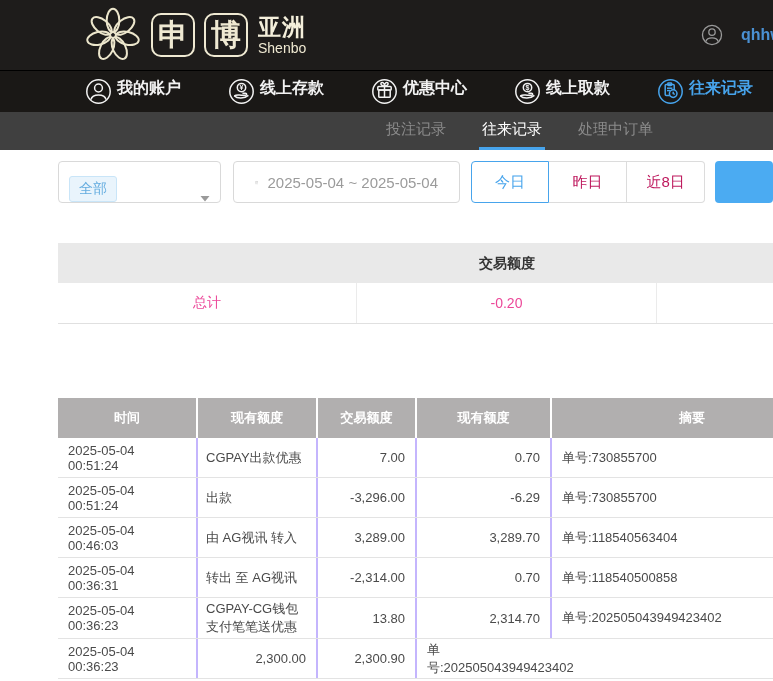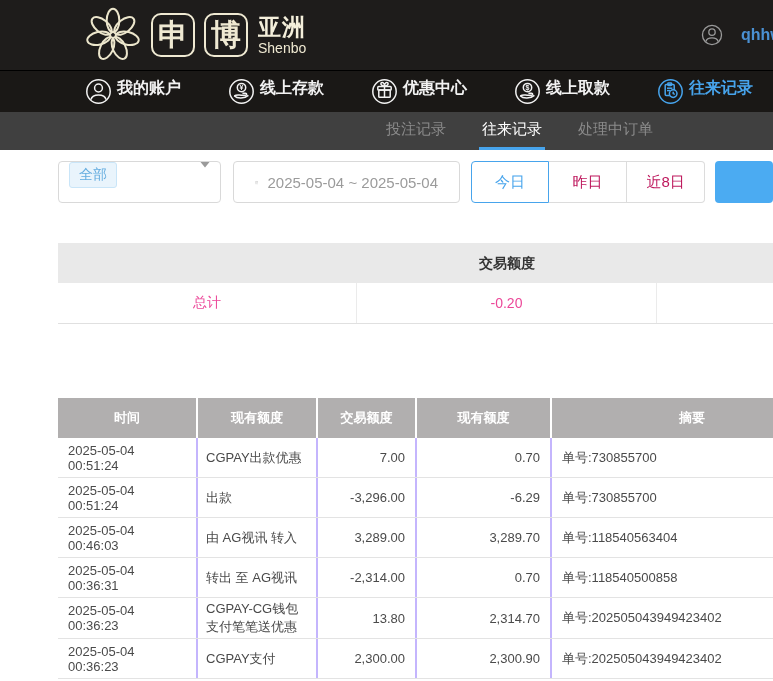--- a/index.html
+++ b/index.html
@@ -35,21 +35,21 @@
 
   
   .subnav{ height:38px; background:#404040; display:flex; padding-left:383px; gap:30px; }
   .subnav-tab{ font-size:15px; color:#8b8b8b; line-height:34px; height:38px; border-bottom:3px solid transparent; padding:0 3px; cursor:pointer; white-space:nowrap; }
   .subnav-tab.active{ color:#fff; border-bottom-color:#47a4ec; }
 
   
   .filter-bar{ display:flex; margin:11px 0 0 58px; height:42px; }
   .select-box{
     width:200px; border:1px solid #d9d9d9; border-radius:4px; background:#fff;
-    display:flex; align-items:flex-start; padding:0 10px; cursor:pointer;
+    display:flex; align-items:flex-end; padding:0 10px; cursor:pointer;
   }
   .tag{ background:#e9f4fc; border:1px solid #c9e5f8; border-radius:3px; color:#64acdf; font-size:14px; padding:3px 9px; }
   .caret{ margin-left:auto; }
   .date-box{
     width:227px; margin-left:12px; border:1px solid #d9d9d9; border-radius:4px; background:#fff;
     display:flex; align-items:center; padding:0 21px; gap:9px; color:#9b9b9b; font-size:15px; cursor:pointer; white-space:nowrap;
   }
   .quick-group{ display:flex; margin-left:11px; }
   .quick-btn{
     width:78px; display:flex; align-items:center; justify-content:center;
@@ -268,18 +268,17 @@
   </div>
   <div class="rt-row">
     <div class="rt-cell">2025-05-04 00:36:23</div>
     <div class="rt-cell type">CGPAY-CG钱包支付笔笔送优惠</div>
     <div class="rt-cell num">13.80</div>
     <div class="rt-cell num">2,314.70</div>
     <div class="rt-cell">单号:202505043949423402</div>
   </div>
   <div class="rt-row">
     <div class="rt-cell">2025-05-04 00:36:23</div>
-    <div class="rt-cell type">CGPAY支付</div>
     <div class="rt-cell num">2,300.00</div>
     <div class="rt-cell num">2,300.90</div>
     <div class="rt-cell">单号:202505043949423402</div>
   </div>
 </div>
 
 </body></html>

